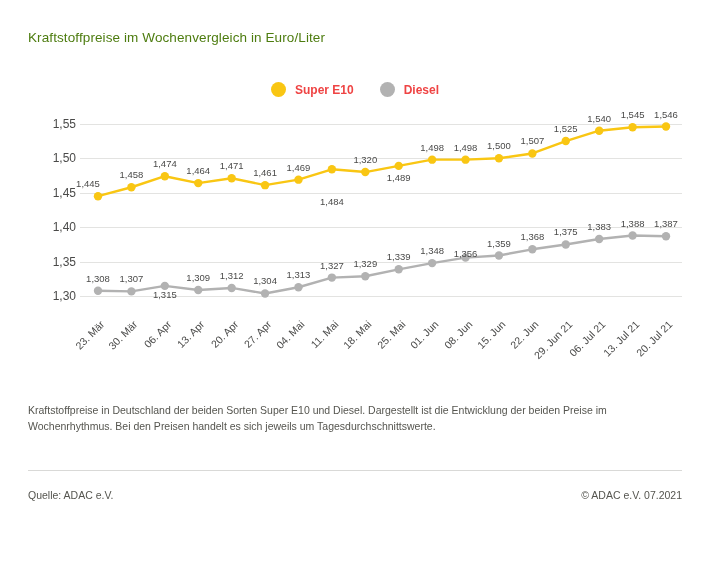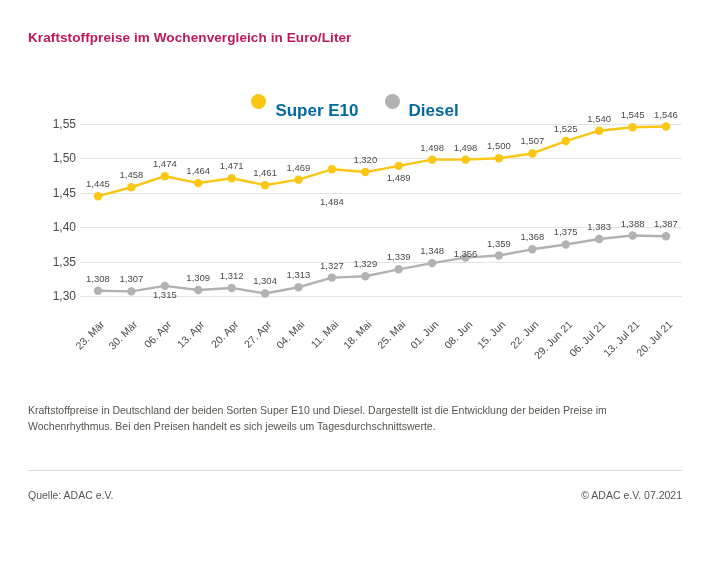--- a/index.html
+++ b/index.html
@@ -18,22 +18,22 @@
     position: relative;
     width: 710px;
     height: 565px;
     box-sizing: border-box;
   }
   .title {
     position: absolute;
     left: 28px;
     top: 30px;
     font-size: 13.5px;
-    font-weight: bold;
-    color: #be185d;
+    font-weight: normal;
+    color: #4d7c0f;
     letter-spacing: 0.1px;
   }
   .legend {
     position: absolute;
     left: 0;
     top: 82px;
     width: 710px;
     display: flex;
     justify-content: center;
     align-items: center;
@@ -44,24 +44,23 @@
     align-items: center;
     gap: 9px;
   }
   .legend-dot {
     width: 15px;
     height: 15px;
     border-radius: 50%;
     display: inline-block;
   }
   .legend-label {
-    font-size: 17px;
+    font-size: 12px;
     font-weight: bold;
-    color: #0369a1;
-    margin-top: 19px;
+    color: #ef4444;
   }
 
   .plot {
     position: absolute;
     left: 28px;
     top: 110px;
     width: 654px;
     height: 200px;
   }
   .axis-labels {
@@ -225,21 +224,21 @@
           <circle cx="352.11764705882354" cy="153.10344827586204" r="4.2" fill="#b2b2b2"></circle>
           <circle cx="385.5294117647059" cy="147.5862068965517" r="4.2" fill="#b2b2b2"></circle>
           <circle cx="418.9411764705883" cy="145.51724137931038" r="4.2" fill="#b2b2b2"></circle>
           <circle cx="452.3529411764706" cy="139.31034482758616" r="4.2" fill="#b2b2b2"></circle>
           <circle cx="485.764705882353" cy="134.48275862068968" r="4.2" fill="#b2b2b2"></circle>
           <circle cx="519.1764705882354" cy="128.96551724137933" r="4.2" fill="#b2b2b2"></circle>
           <circle cx="552.5882352941177" cy="125.51724137931043" r="4.2" fill="#b2b2b2"></circle>
           <circle cx="586" cy="126.20689655172416" r="4.2" fill="#b2b2b2"></circle>
         </svg>
     </div>
-  <div class="pt-label" style="left: 70px; top: 79.2069px;">1,445</div>
+  <div class="pt-label" style="left: 60px; top: 79.2069px;">1,445</div>
       <div class="pt-label" style="left: 103.412px; top: 70.2414px;">1,458</div>
       <div class="pt-label" style="left: 136.824px; top: 59.2069px;">1,474</div>
       <div class="pt-label" style="left: 170.235px; top: 66.1034px;">1,464</div>
       <div class="pt-label" style="left: 203.647px; top: 61.2759px;">1,471</div>
       <div class="pt-label" style="left: 237.059px; top: 68.1724px;">1,461</div>
       <div class="pt-label" style="left: 270.471px; top: 62.6552px;">1,469</div>
       <div class="pt-label" style="left: 303.882px; top: 52.3103px; margin-top: 45px;">1,484</div>
       <div class="pt-label" style="left: 337.294px; top: 55.069px;">1,320</div>
       <div class="pt-label" style="left: 370.706px; top: 48.8621px; margin-top: 24px;">1,489</div>
       <div class="pt-label" style="left: 404.118px; top: 42.6552px;">1,498</div>

